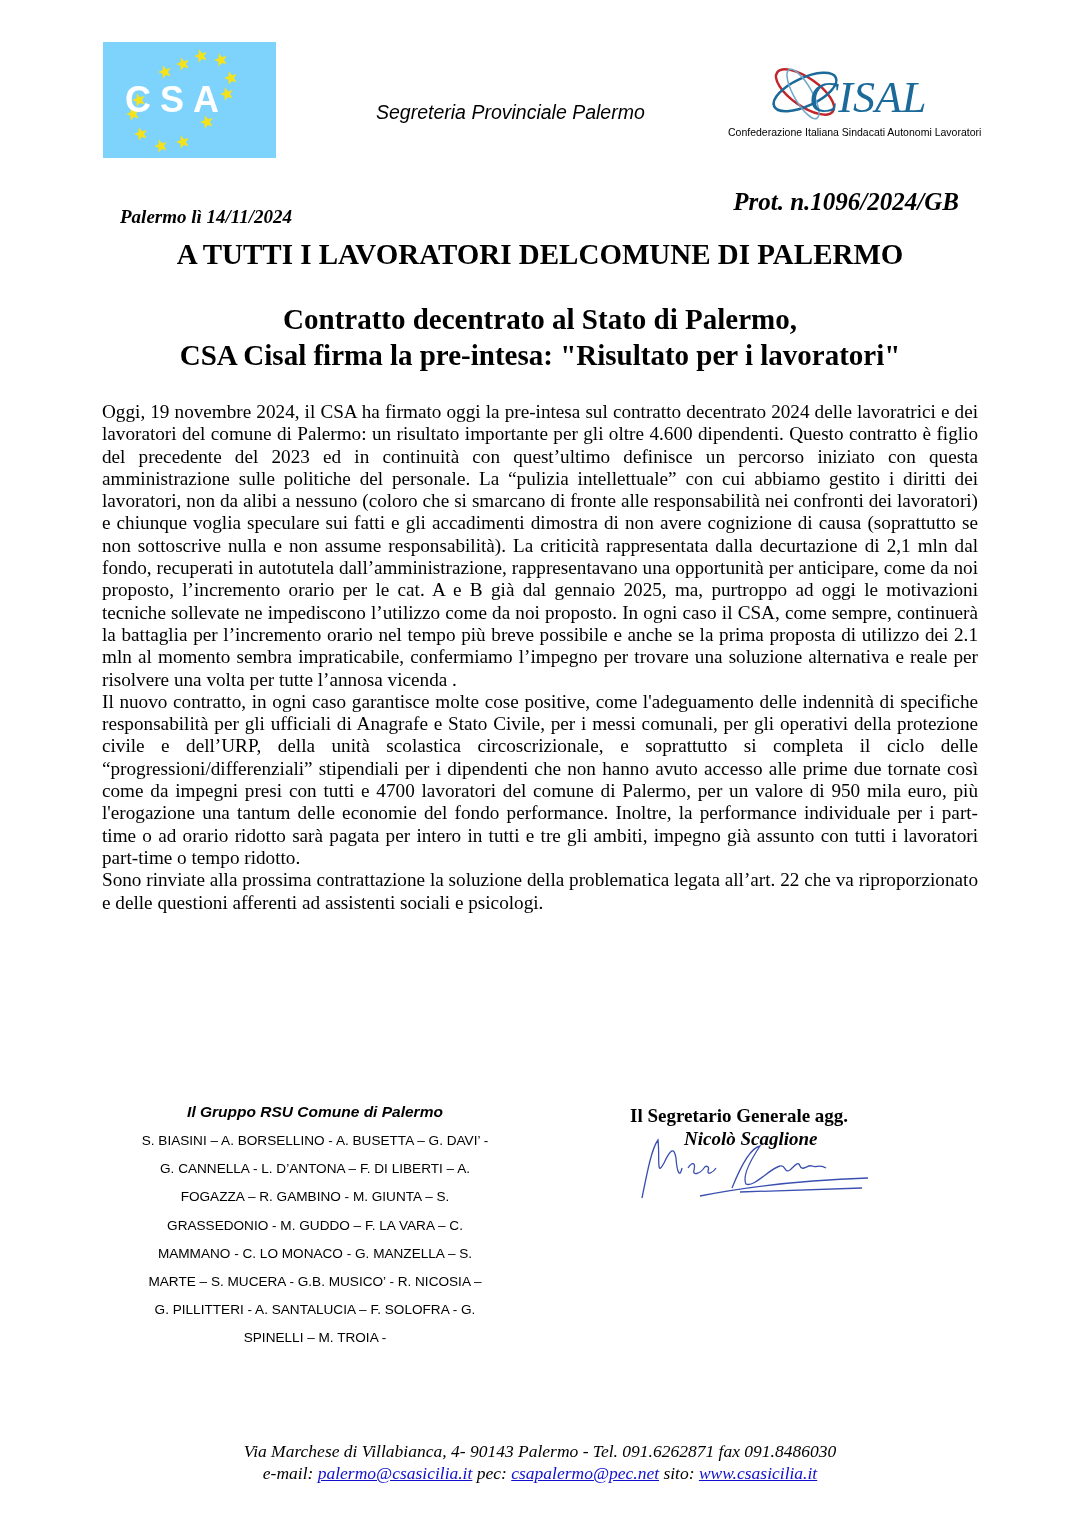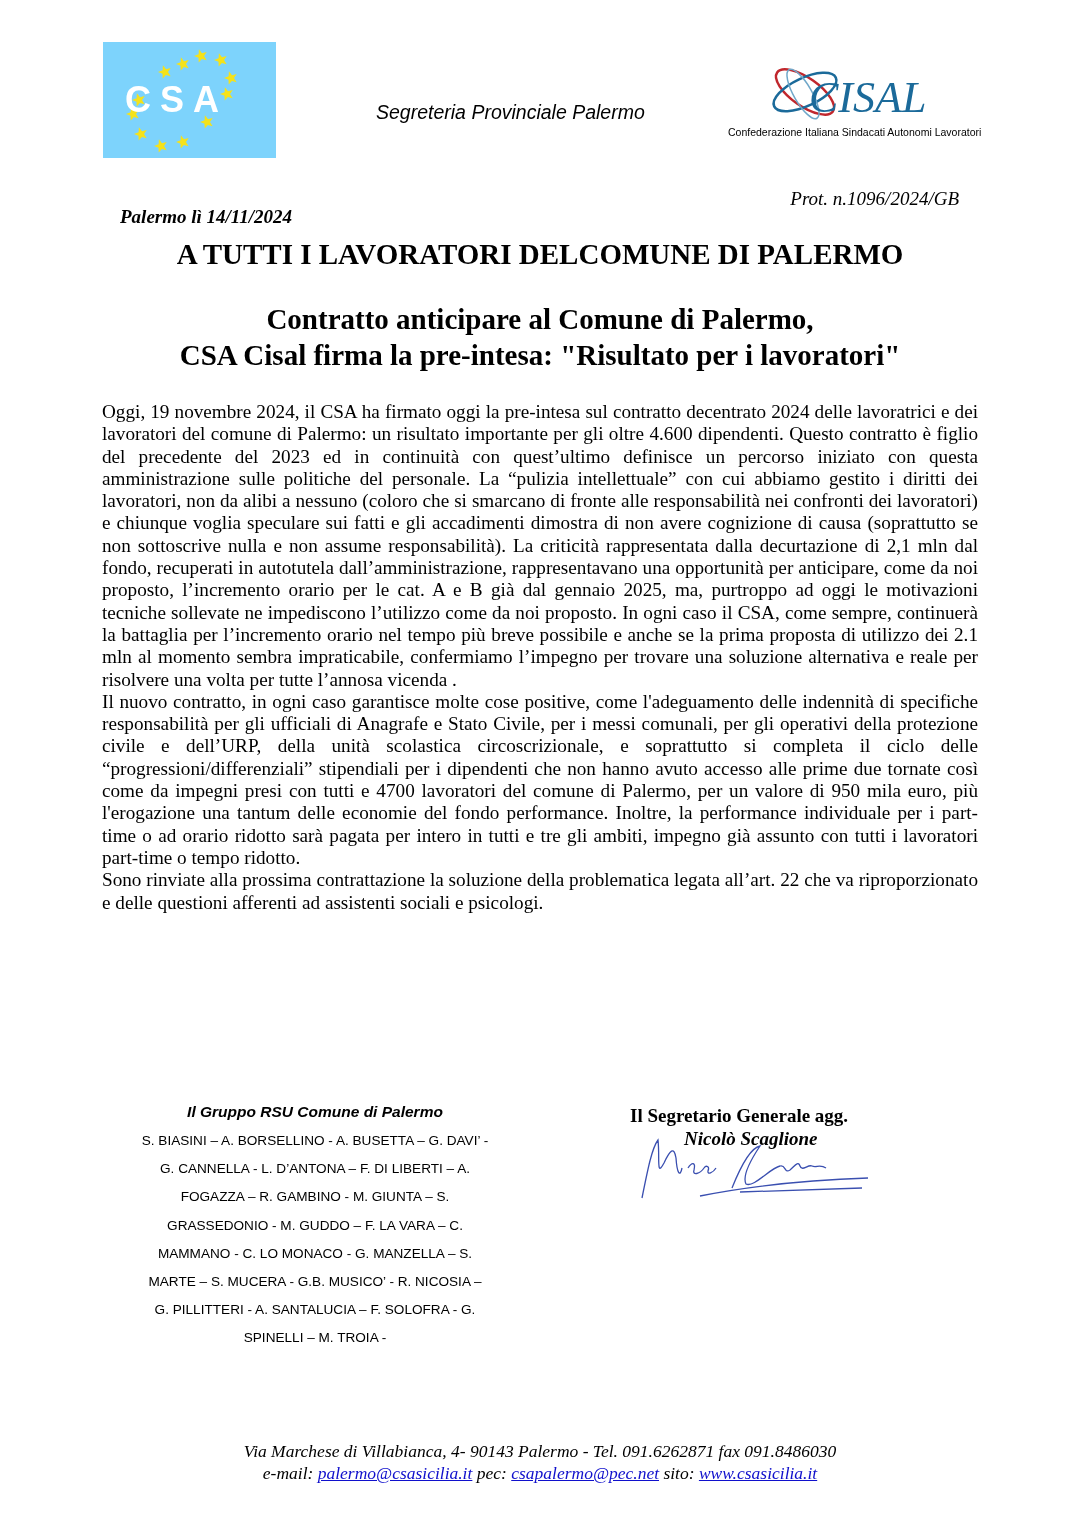--- a/index.html
+++ b/index.html
@@ -7,21 +7,21 @@
   .abs { position: absolute; }
   
   #csa-logo { left: 103px; top: 42px; width: 173px; height: 116px; background: #7dd3fc; }
   #csa-logo svg { width: 100%; height: 100%; display: block; }
   
   #cisal-logo { left: 765px; top: 52px; width: 210px; height: 70px; }
   #cisal-logo svg { width: 100%; height: 100%; display: block; }
   .cisal-sub { left: 728px; top: 126px; width: 290px; font-family: "Liberation Sans", sans-serif; font-weight: normal; font-size: 10.5px; white-space: nowrap; }
   .segreteria { left: 376px; top: 101px; font-family: "Liberation Sans", sans-serif; font-style: italic; font-size: 19.5px; white-space: nowrap; }
   .date-line { left: 120px; top: 188px; font-family: "Liberation Serif", serif; font-style: italic; font-weight: bold; font-size: 19px; white-space: nowrap; margin-top: 18px; }
-  .prot-line { right: 121px; top: 188px; font-family: "Liberation Serif", serif; font-style: italic; font-weight: normal; font-size: 19px; white-space: nowrap; }
+  .prot-line { right: 121px; top: 188px; font-family: "Liberation Serif", serif; font-style: italic; font-weight: bold; font-size: 25px; white-space: nowrap; }
   .main-title { left: 0; width: 1080px; top: 238px; text-align: center; font-family: "Liberation Serif", serif; font-weight: bold; font-size: 29px; white-space: nowrap; }
   .subtitle { left: 0; width: 1080px; top: 301px; text-align: center; font-family: "Liberation Serif", serif; font-weight: bold; font-size: 29px; line-height: 36px; }
   .body { left: 102px; width: 876px; top: 401px; font-family: "Liberation Serif", serif; font-size: 19.2px; line-height: 22.3px; text-align: justify; }
   .body p { margin: 0; }
   .rsu { left: 100px; width: 430px; top: 1103px; text-align: center; font-family: "Liberation Sans", sans-serif; }
   .rsu-title { font-style: italic; font-weight: bold; font-size: 15.5px; margin-bottom: 6px; }
   .rsu-names { font-size: 13.6px; line-height: 28.2px; }
   .sign-role { left: 630px; top: 1105px; font-family: "Liberation Serif", serif; font-weight: bold; font-size: 19px; white-space: nowrap; }
   .sign-name { left: 684px; top: 1128px; font-family: "Liberation Serif", serif; font-weight: bold; font-style: italic; font-size: 19px; white-space: nowrap; }
   #signature { left: 630px; top: 1128px; width: 245px; height: 75px; }
@@ -65,21 +65,21 @@
   </svg>
 </div>
 <div class="abs cisal-sub">Confederazione Italiana Sindacati Autonomi Lavoratori</div>
 
 <div class="abs date-line">Palermo lì 14/11/2024</div>
 <div class="abs prot-line">Prot. n.1096/2024/GB</div>
 
 <div class="abs main-title">A TUTTI I LAVORATORI DELCOMUNE DI PALERMO</div>
 
 <div class="abs subtitle">
-  <div>Contratto anticipare al Comune di Palermo,</div>
+  <div>Contratto decentrato al Stato di Palermo,</div>
   <div>CSA Cisal firma la pre-intesa: "Risultato per i lavoratori"</div>
 </div>
 
 <div class="abs body">
   <p>Oggi, 19 novembre 2024, il CSA ha firmato oggi la pre-intesa sul contratto decentrato 2024 delle lavoratrici e dei lavoratori del comune di Palermo: un risultato importante per gli oltre 4.600 dipendenti. Questo contratto è figlio del precedente del 2023 ed in continuità con quest’ultimo definisce un percorso iniziato con questa amministrazione sulle politiche del personale. La “pulizia intellettuale” con cui abbiamo gestito i diritti dei lavoratori, non da alibi a nessuno (coloro che si smarcano di fronte alle responsabilità nei confronti dei lavoratori) e chiunque voglia speculare sui fatti e gli accadimenti dimostra di non avere cognizione di causa (soprattutto se non sottoscrive nulla e non assume responsabilità). La criticità rappresentata dalla decurtazione di 2,1 mln dal fondo,  recuperati in autotutela dall’amministrazione, rappresentavano una opportunità per anticipare, come da noi proposto, l’incremento orario per le cat. A e B già dal gennaio 2025, ma, purtroppo ad oggi le motivazioni tecniche sollevate ne impediscono l’utilizzo come da noi proposto. In ogni caso il CSA, come sempre, continuerà la battaglia per l’incremento orario nel tempo più breve possibile e anche se la prima proposta di utilizzo dei 2.1 mln al momento sembra impraticabile, confermiamo l’impegno per trovare una soluzione alternativa e reale per risolvere una volta per tutte l’annosa vicenda .</p>
   <p>Il nuovo contratto, in ogni caso garantisce molte cose positive, come  l'adeguamento delle indennità di specifiche responsabilità per gli ufficiali di Anagrafe e Stato Civile, per i messi comunali, per gli operativi della protezione civile e dell’URP, della unità scolastica circoscrizionale, e soprattutto si completa il ciclo delle “progressioni/differenziali” stipendiali per i dipendenti che non hanno avuto accesso alle prime due tornate così come da impegni presi con tutti e 4700 lavoratori del comune di Palermo, per un valore di 950 mila euro, più l'erogazione una tantum delle economie del fondo performance. Inoltre, la performance individuale per i part-time o ad orario ridotto sarà pagata per intero in tutti e tre gli ambiti, impegno già assunto con tutti i lavoratori part-time o tempo ridotto.</p>
   <p>Sono rinviate alla prossima contrattazione la soluzione della problematica legata all’art. 22 che va riproporzionato e delle questioni afferenti ad assistenti sociali e psicologi.</p>
 </div>
 
 <div class="abs rsu">

